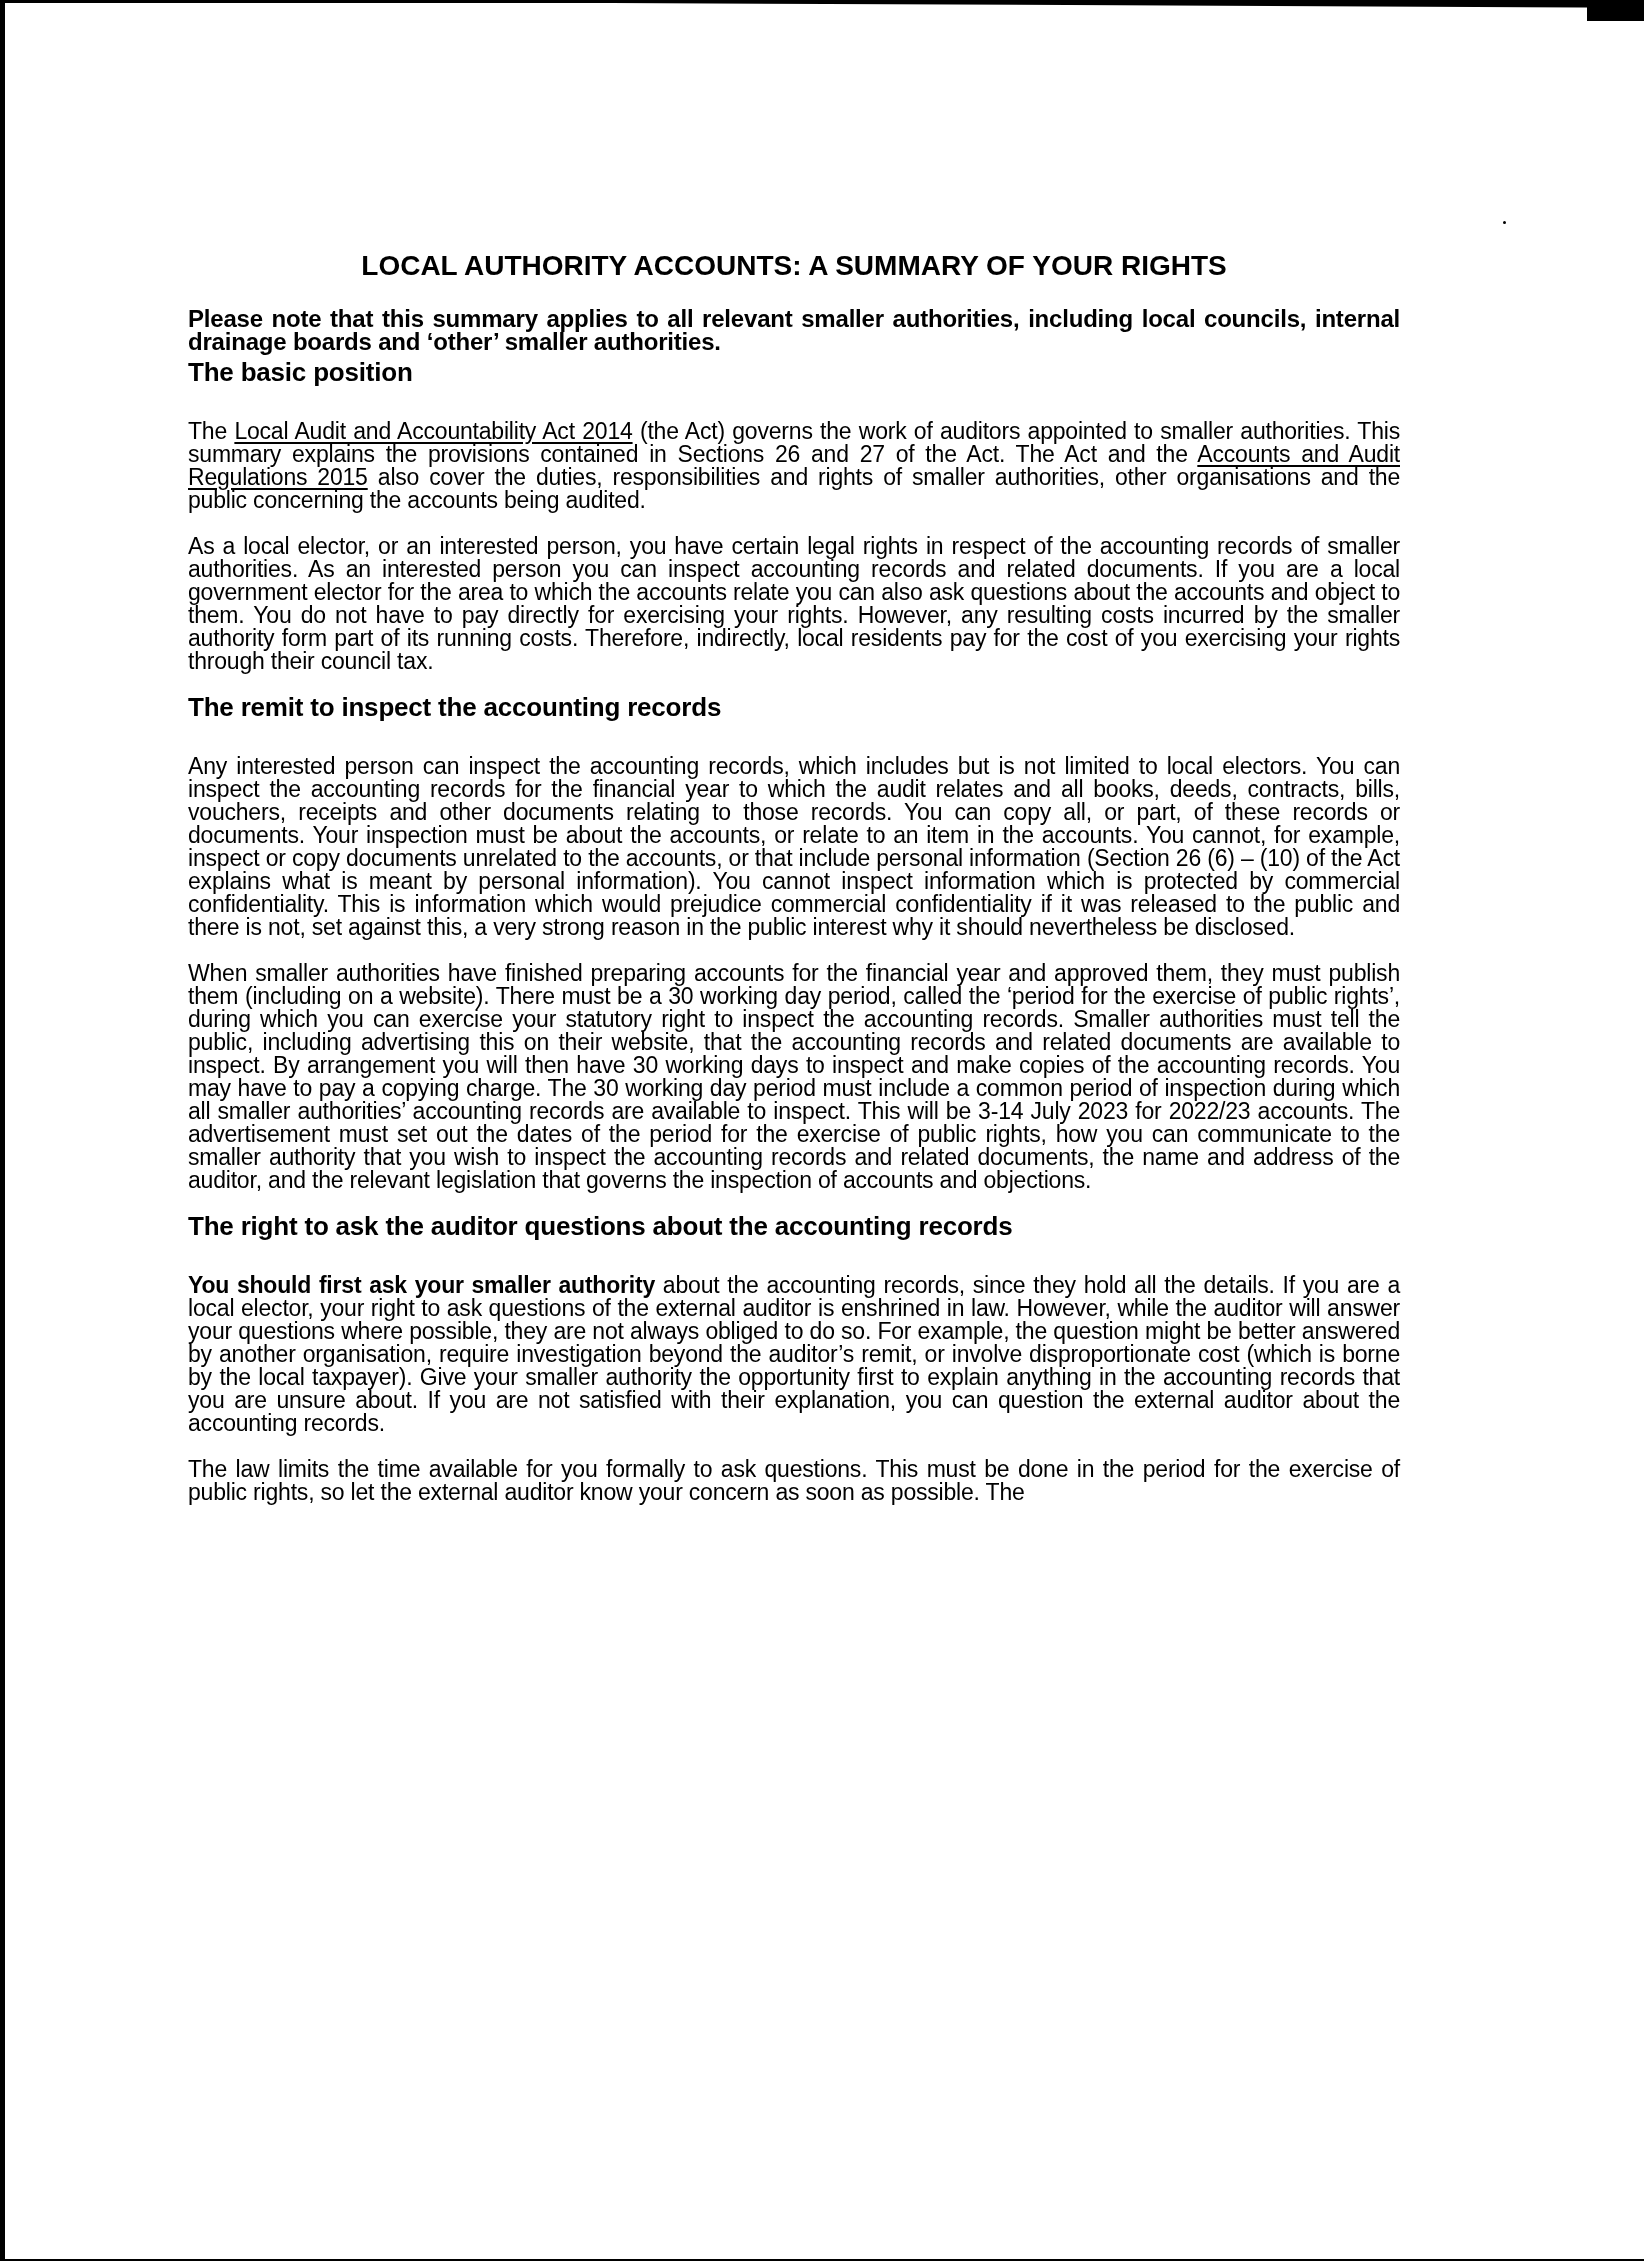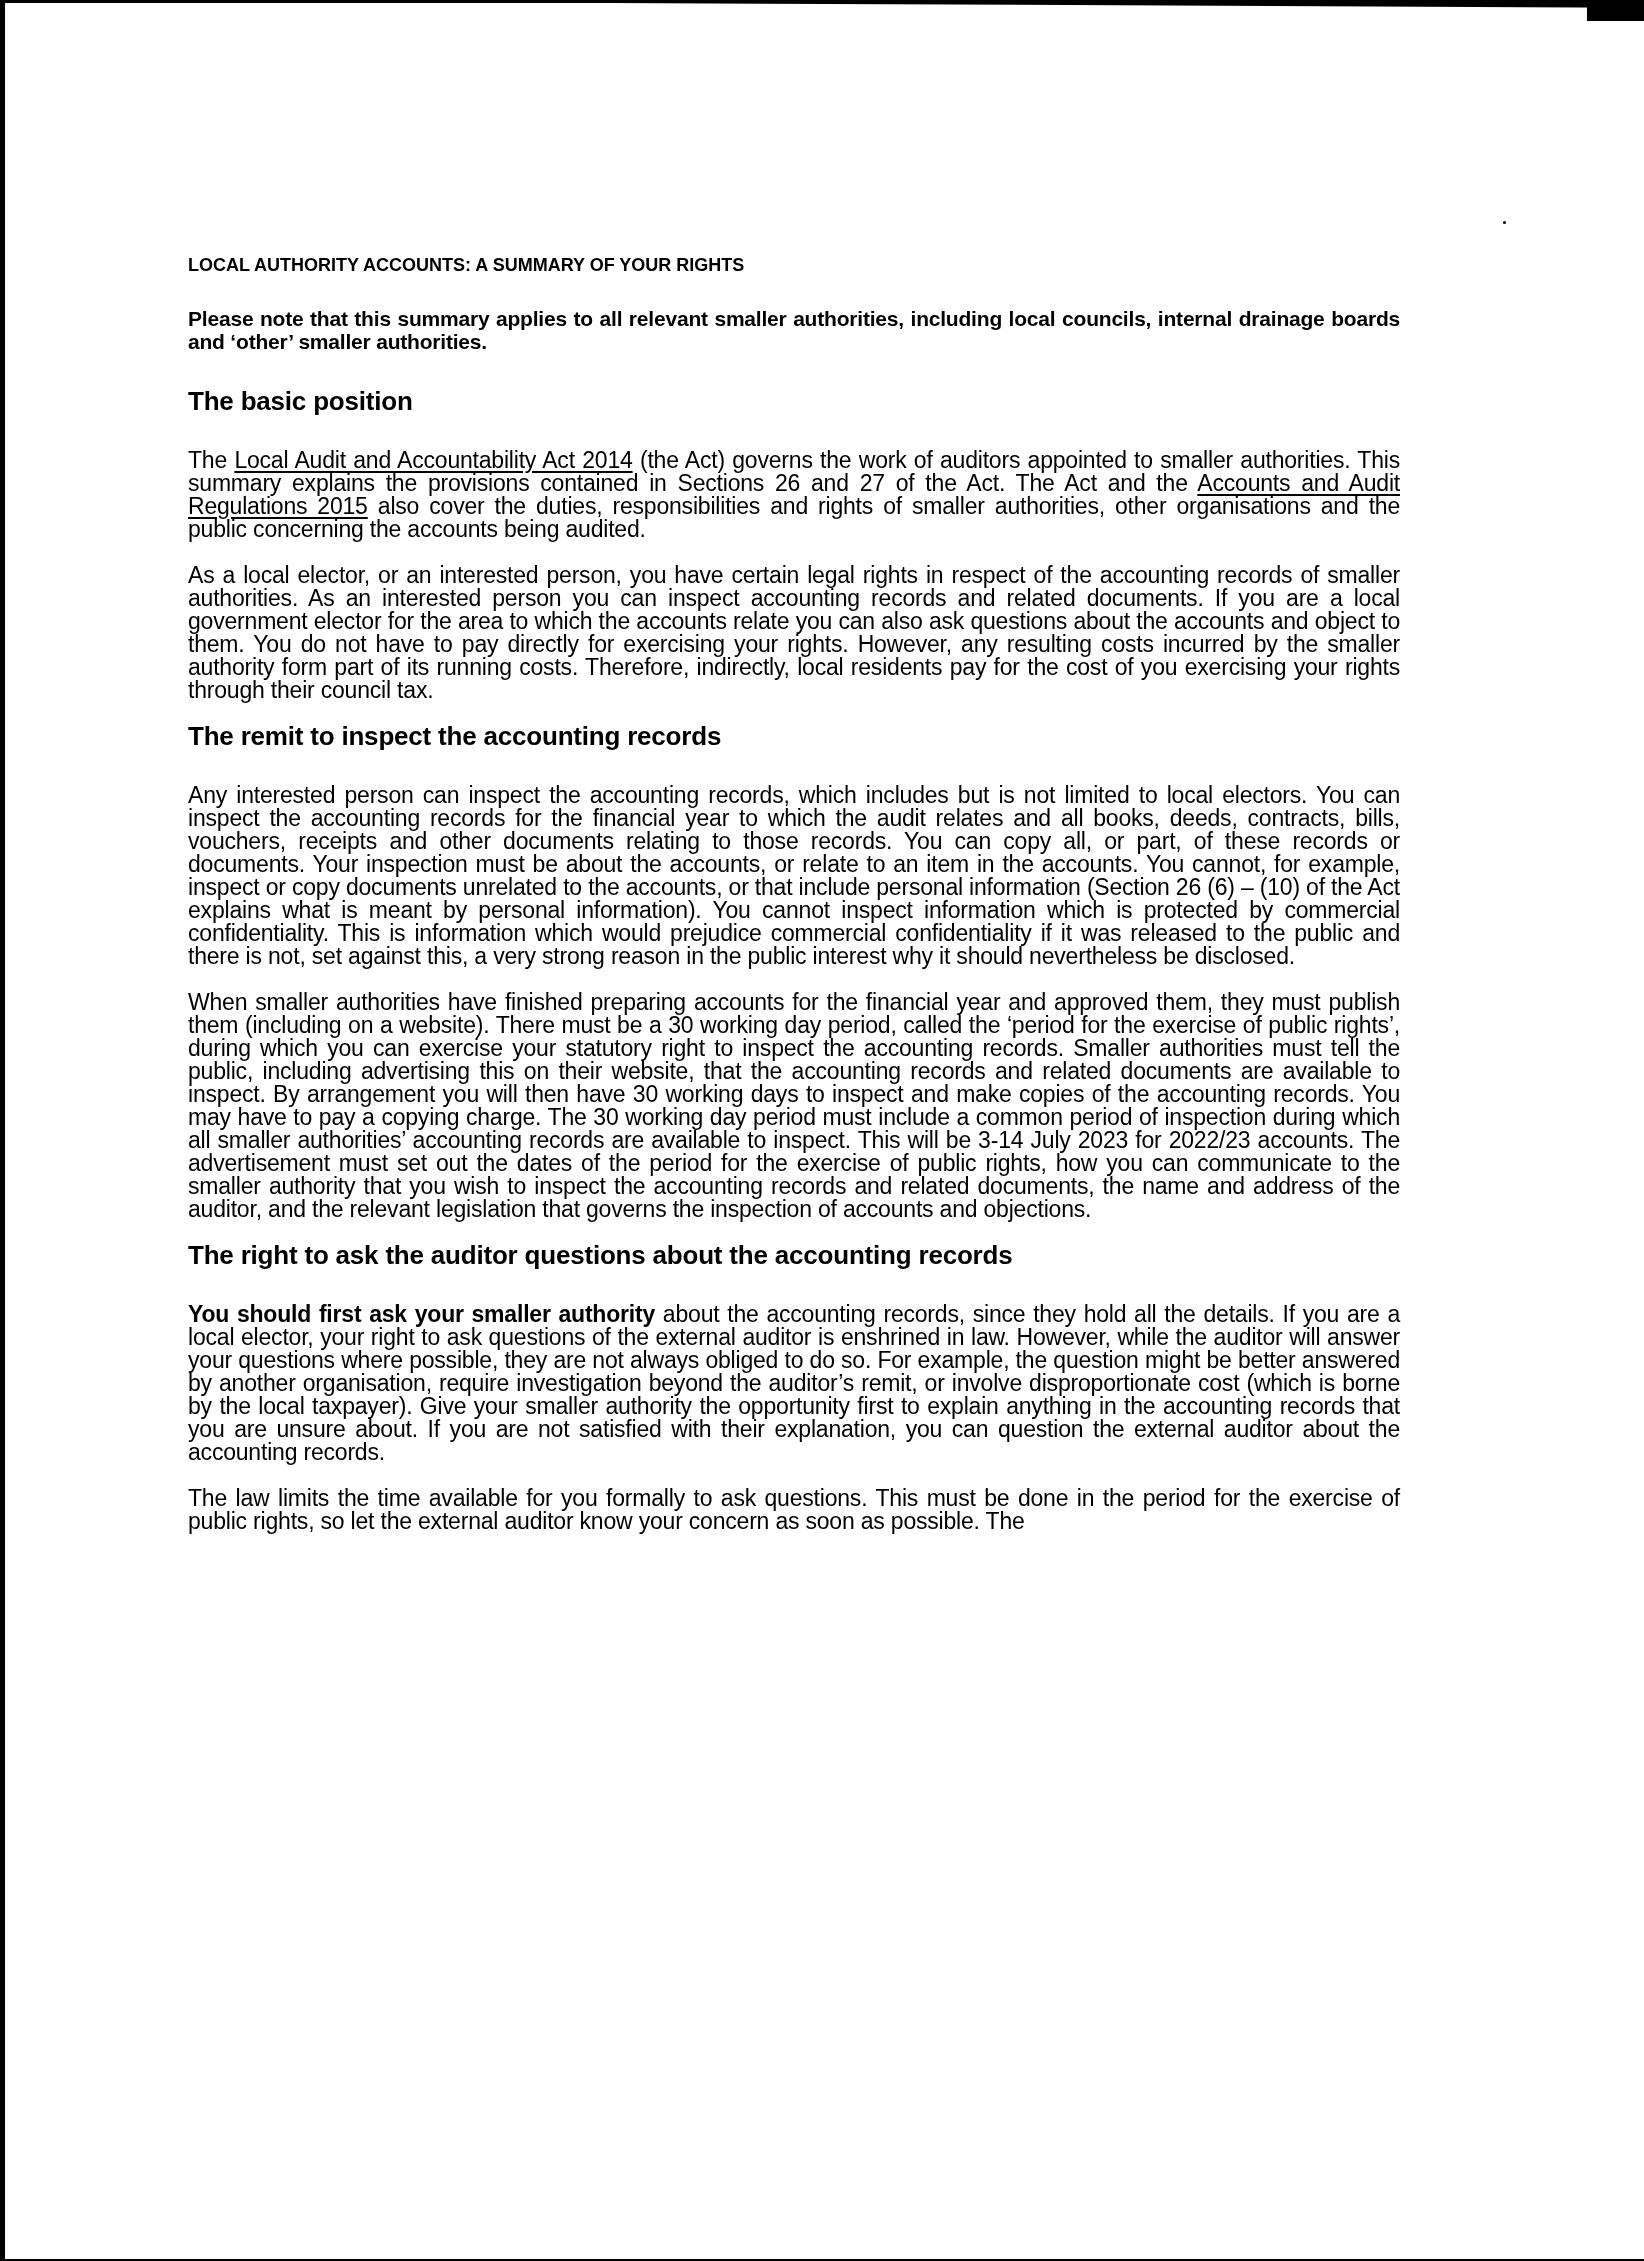--- a/index.html
+++ b/index.html
@@ -42,33 +42,33 @@
     }
 
     .page {
       position: absolute;
       left: 188px;
       top: 250px;
       width: 1212px;
       letter-spacing: -0.2px;
     }
     .title {
-      text-align: left;
+      text-align: center;
       font-weight: bold;
-      font-size: 18px;
+      font-size: 28px;
       line-height: 31px;
       margin: 0 0 26px 0;
       letter-spacing: 0px;
     }
     .note {
       font-weight: bold;
-      font-size: 21px;
+      font-size: 24px;
       line-height: 23px;
       text-align: justify;
-      margin: 0 0 37px 0;
+      margin: 0 0 8px 0;
     }
     .heading {
       font-weight: bold;
       font-size: 26px;
       line-height: 23px;
       margin: 0 0 36px 0;
     }
     .para {
       font-size: 23px;
       line-height: 23px;

